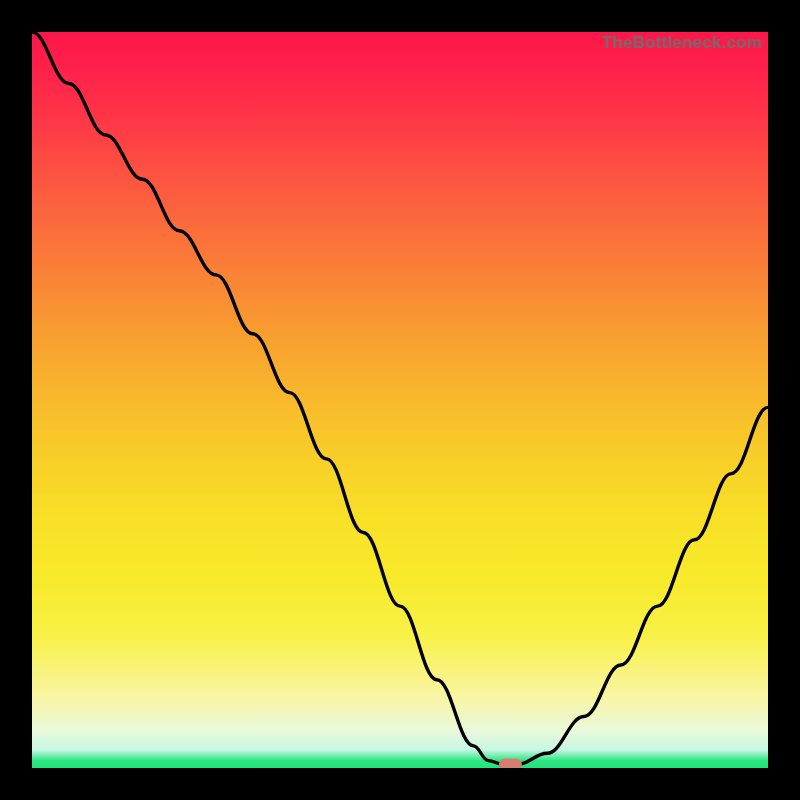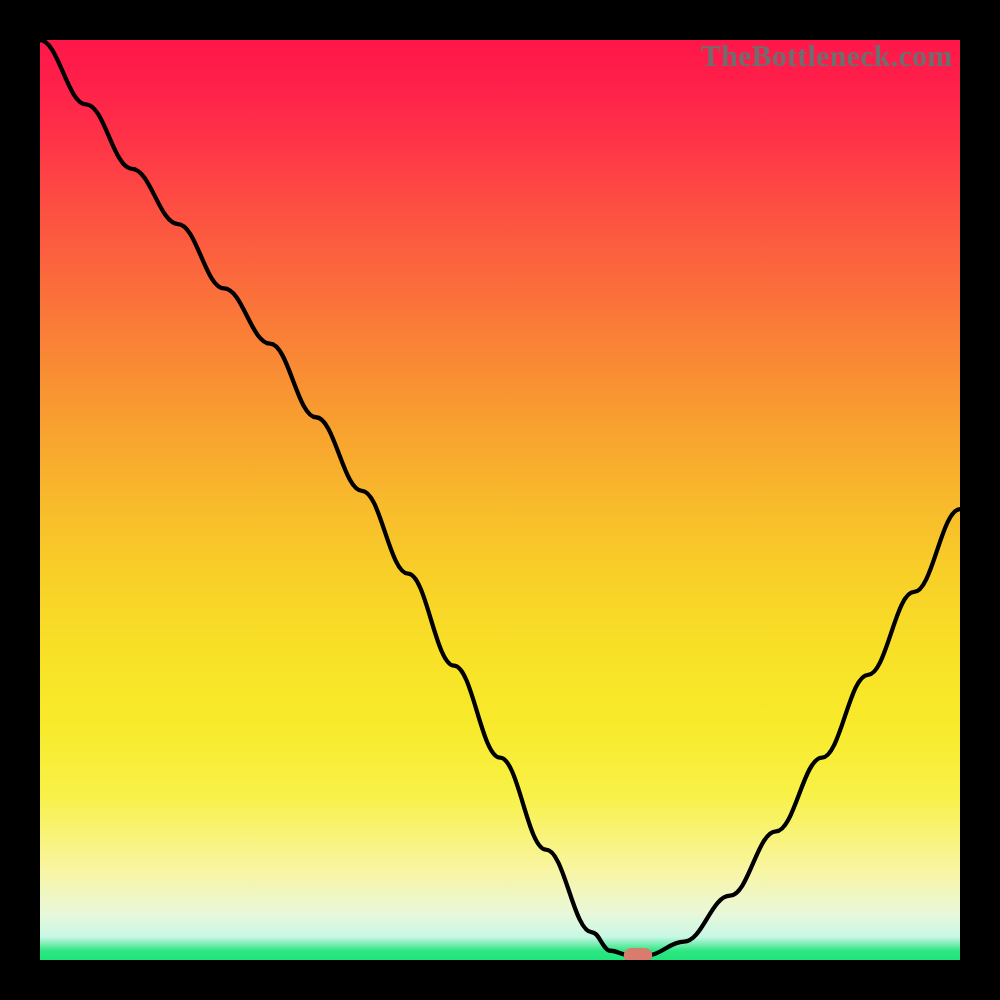--- a/index.html
+++ b/index.html
@@ -40,22 +40,22 @@
       #c7f7e5 97.5%,
       #2fe682 99%,
       #1ee57b 100%
     );
     overflow: hidden;
   }
   .wm {
     position: absolute;
     top: 1px;
     right: 6px;
-    font-family: Liberation Serif, serif;
-    font-size: 24px;
+    font-family: Liberation Sans, sans-serif;
+    font-size: 17px;
     font-weight: 600;
     color: #6e6e6e;
     letter-spacing: 0.2px;
   }
   svg.curve {
     position: absolute;
     inset: 0;
     width: 736px;
     height: 736px;
     pointer-events: none;

